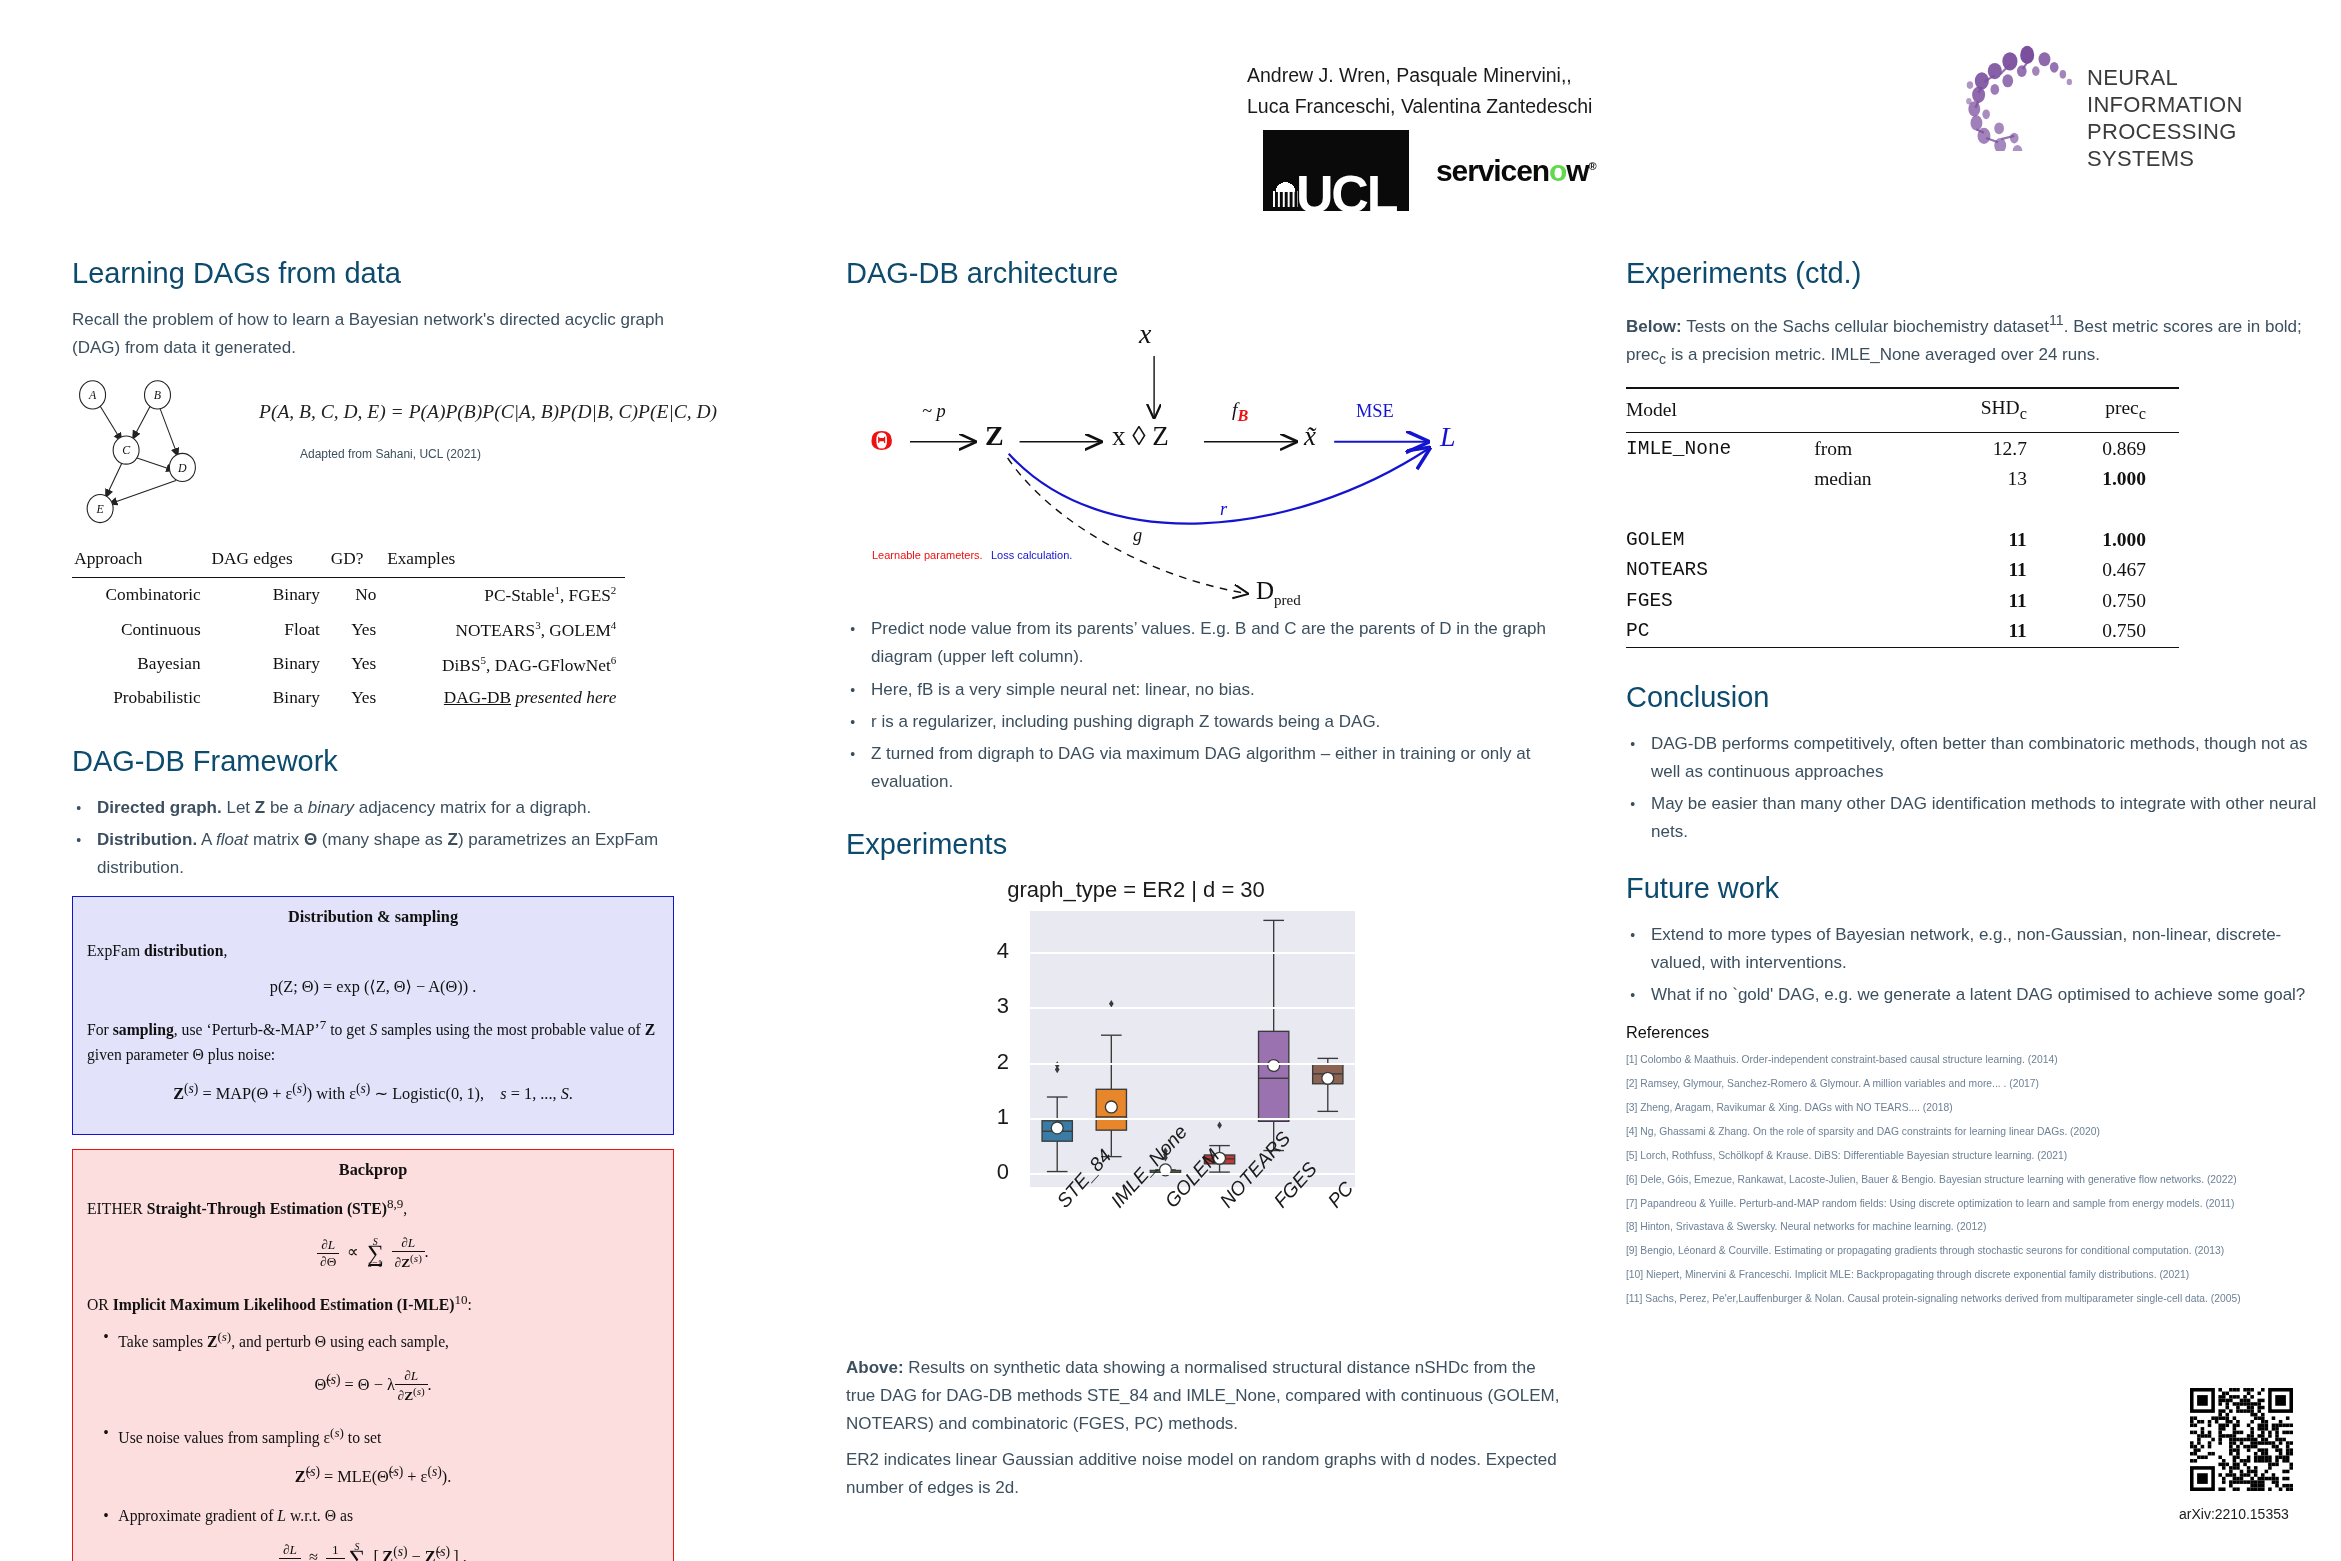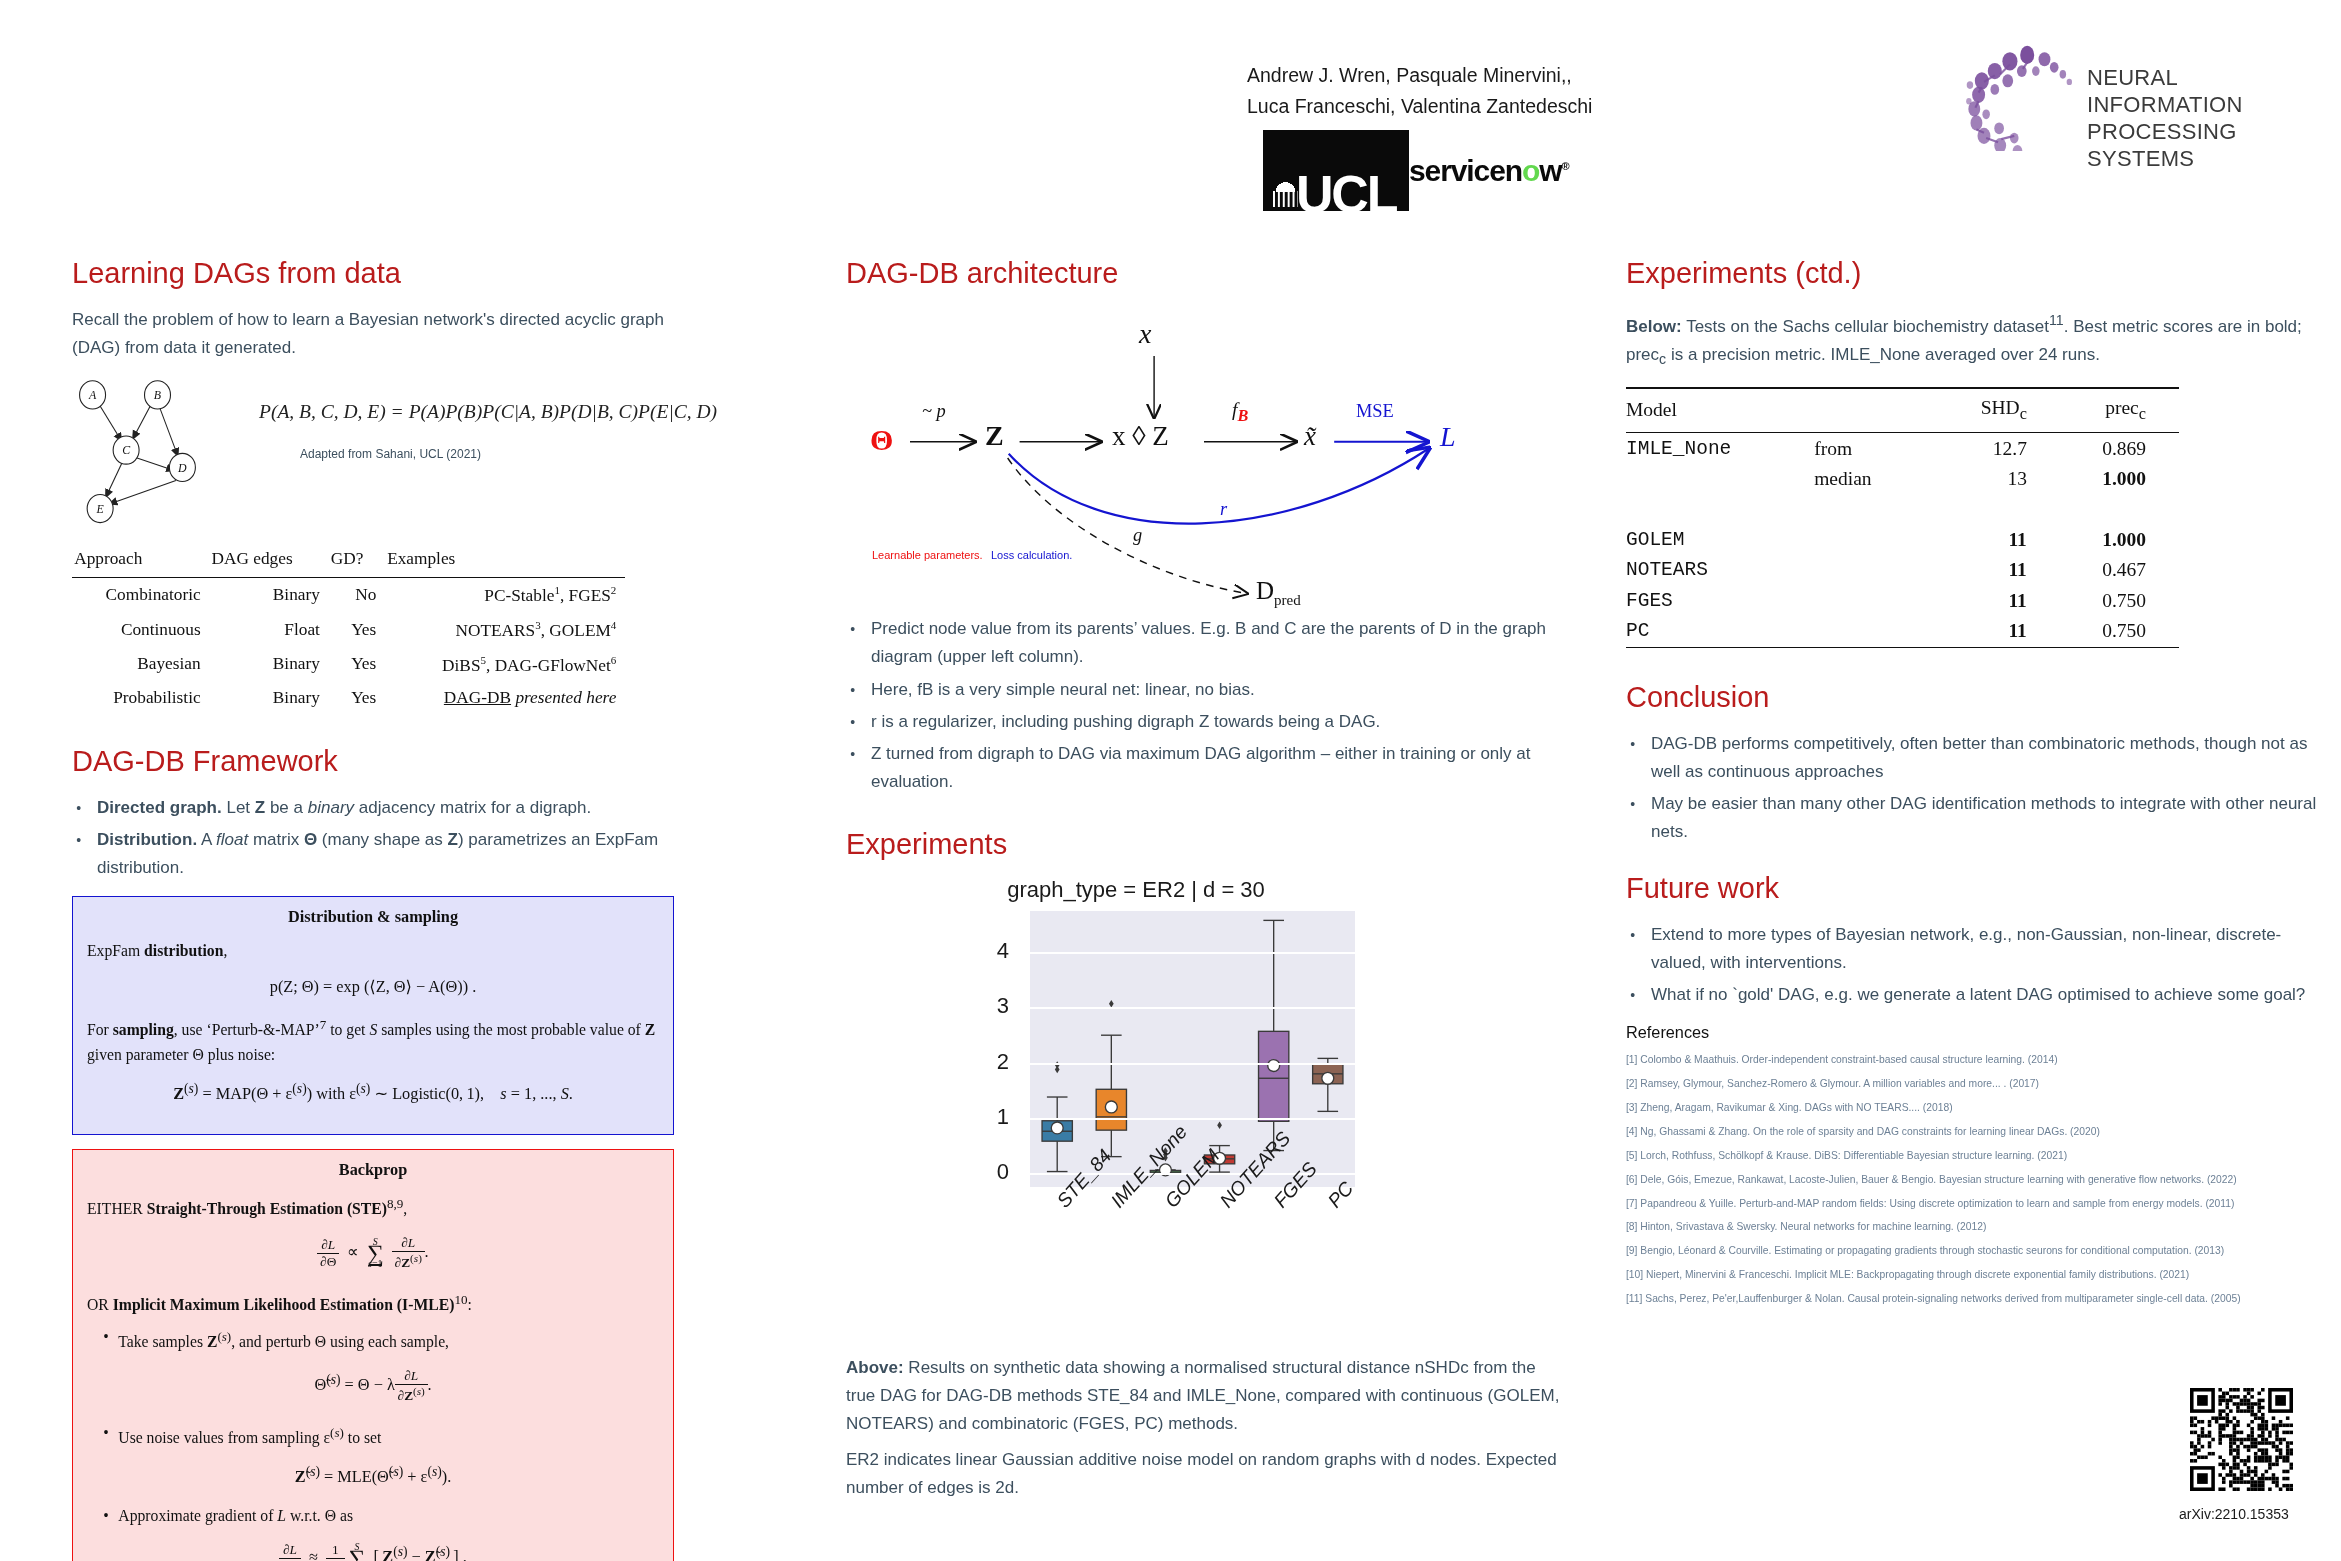--- a/index.html
+++ b/index.html
@@ -17,21 +17,21 @@
   
   #header { position:absolute; left:0; top:0; width:2342px; height:239px; }
   #title-block { position:absolute; left:72px; top:54px; width:1030px; }
   .poster-title {
     font-size:46px; line-height:61px; font-weight:400; color:#111111;
     letter-spacing:-0.3px;
   }
   #authors-block { position:absolute; left:1247px; top:60px; width:379px; text-align:left; }
   .author-line { font-size:19.5px; line-height:31px; color:#1a1a1a; }
 
-  #logos-row { position:absolute; left:1263px; top:130px; height:81px; display:flex; align-items:center; }
+  #logos-row { position:absolute; left:1263px; top:130px; height:81px; display:flex; align-items:center; gap:27px; }
   .ucl-logo {
     width:146px; height:81px; background:#0a0a0a; position:relative; overflow:hidden;
   }
   .ucl-logo .ucl-text {
     position:absolute; left:33px; bottom:-8.7px; color:#ffffff;
     font-size:52px; font-weight:700; letter-spacing:-2.2px; line-height:52px;
     font-family:"Liberation Sans", sans-serif;
   }
   .ucl-logo .ucl-dome {
     position:absolute; left:9.8px; bottom:4.3px; width:25px; height:26px;
@@ -48,21 +48,21 @@
   #neurips-logo .nrtext div { font-size:22px; line-height:27px; color:#3b3b3b; font-weight:400; letter-spacing:0.3px; }
   #neurips-logo svg { position:absolute; left:0; top:0; }
 
   
   .col { position:absolute; top:255px; }
   #col-left   { left:72px;  width:602px; }
   #col-mid    { left:846px; width:716px; }
   #col-right  { left:1626px; width:699px; }
 
   h2.sec {
-    font-size:29px; line-height:36px; font-weight:400; color:#b91c1c;
+    font-size:29px; line-height:36px; font-weight:400; color:#0c4a6e;
     margin:0 0 15px 0;
   }
   p.body { font-size:17px; line-height:28px; margin:0 0 7.6px 0; color:#3c4f5e; }
   ul.bullets { list-style:none; margin:0; padding:0; }
   ul.bullets li {
     font-size:17px; line-height:28px; color:#3c4f5e;
     padding-left:25px; position:relative; margin-bottom:4.3px;
   }
   ul.bullets li:before {
     content:"\2022"; position:absolute; left:4.3px; top:0; color:#3c4f5e; font-size:14px;

